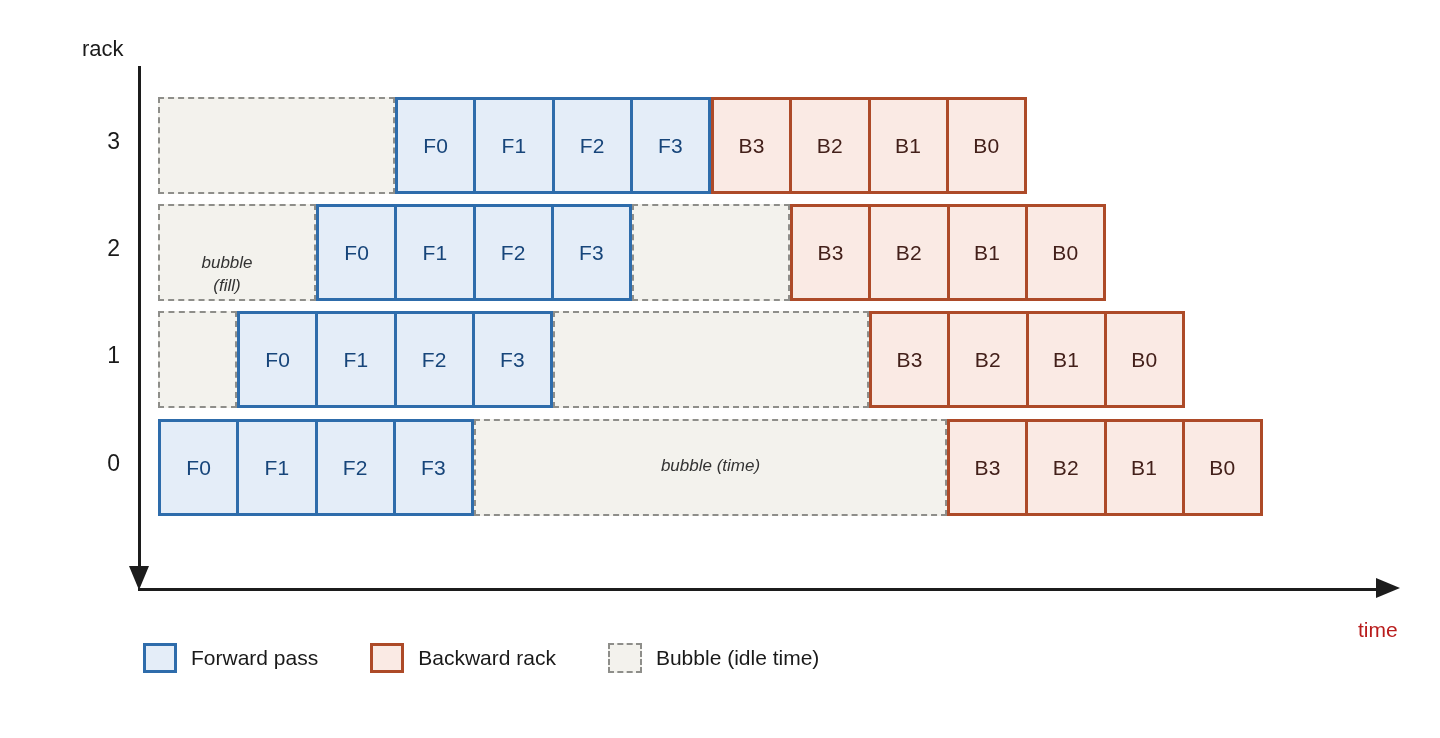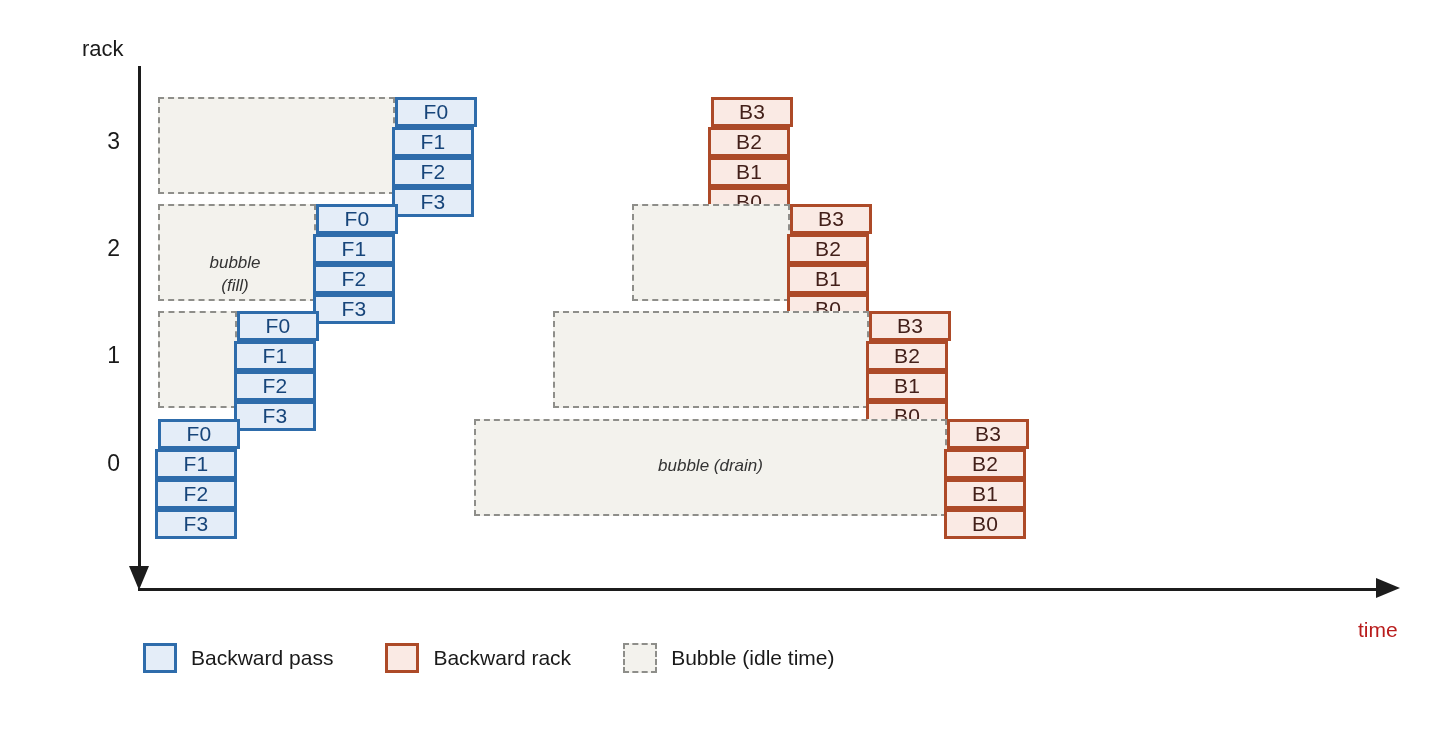--- a/index.html
+++ b/index.html
@@ -94,21 +94,20 @@
     box-sizing: border-box;
   }
   .seg-bubble {
     background: #f3f2ed;
     border: 2px dashed #8e8e8a;
   }
   .blocks {
     position: absolute;
     display: flex;
     box-sizing: border-box;
-    flex-direction: column;
   }
   .blk {
     box-sizing: border-box;
     display: flex;
     align-items: center;
     justify-content: center;
     font-size: 21px;
     letter-spacing: 0.2px;
   }
   .blk-forward {
@@ -202,21 +201,21 @@
         <div class="blocks" style="left: 711px; top: 97px; width: 316px; height: 97px;">
           <div class="blk blk-backward" style="width: 82px; height: 100%;">B3</div>
           <div class="blk blk-backward" style="width: 82px; height: 100%;">B2</div>
           <div class="blk blk-backward" style="width: 82px; height: 100%;">B1</div>
           <div class="blk blk-backward" style="width: 82px; height: 100%;">B0</div>
         </div>
       </div>
       <div class="rack-row">
         <div class="rack-tick-label" style="left: 80px; top: 235px;">2</div>
         <div class="seg seg-bubble" style="left: 158px; top: 204px; width: 158px; height: 97px;"></div>
-        <div class="bubble-label" style="left: 156px; width: 158px; top: 252px;">bubble
+        <div class="bubble-label" style="left: 148px; width: 158px; top: 252px;">bubble
 (fill)</div>
         <div class="blocks" style="left: 316px; top: 204px; width: 316px; height: 97px;">
           <div class="blk blk-forward" style="width: 82px; height: 100%;">F0</div>
           <div class="blk blk-forward" style="width: 82px; height: 100%;">F1</div>
           <div class="blk blk-forward" style="width: 82px; height: 100%;">F2</div>
           <div class="blk blk-forward" style="width: 82px; height: 100%;">F3</div>
         </div>
         <div class="seg seg-bubble" style="left: 632px; top: 204px; width: 158px; height: 97px;"></div>
         <div class="blocks" style="left: 790px; top: 204px; width: 316px; height: 97px;">
           <div class="blk blk-backward" style="width: 82px; height: 100%;">B3</div>
@@ -244,34 +243,34 @@
       </div>
       <div class="rack-row">
         <div class="rack-tick-label" style="left: 80px; top: 450px;">0</div>
         <div class="blocks" style="left: 158px; top: 419px; width: 316px; height: 97px;">
           <div class="blk blk-forward" style="width: 82px; height: 100%;">F0</div>
           <div class="blk blk-forward" style="width: 82px; height: 100%;">F1</div>
           <div class="blk blk-forward" style="width: 82px; height: 100%;">F2</div>
           <div class="blk blk-forward" style="width: 82px; height: 100%;">F3</div>
         </div>
         <div class="seg seg-bubble" style="left: 474px; top: 419px; width: 473px; height: 97px;"></div>
-        <div class="bubble-label" style="left: 474px; width: 473px; top: 455px;">bubble (drain)</div>
+        <div class="bubble-label" style="left: 474px; width: 473px; top: 455px;">bubble (time)</div>
         <div class="blocks" style="left: 947px; top: 419px; width: 316px; height: 97px;">
           <div class="blk blk-backward" style="width: 82px; height: 100%;">B3</div>
           <div class="blk blk-backward" style="width: 82px; height: 100%;">B2</div>
           <div class="blk blk-backward" style="width: 82px; height: 100%;">B1</div>
           <div class="blk blk-backward" style="width: 82px; height: 100%;">B0</div>
         </div>
       </div>
     </div>
 
   <div id="legend">
       <div class="legend-item">
         <span class="legend-swatch forward"></span>
-        <span class="legend-label">Backward pass</span>
+        <span class="legend-label">Forward pass</span>
       </div>
       <div class="legend-item">
         <span class="legend-swatch backward"></span>
         <span class="legend-label">Backward rack</span>
       </div>
       <div class="legend-item">
         <span class="legend-swatch bubble"></span>
         <span class="legend-label">Bubble (idle time)</span>
       </div>
     </div>

